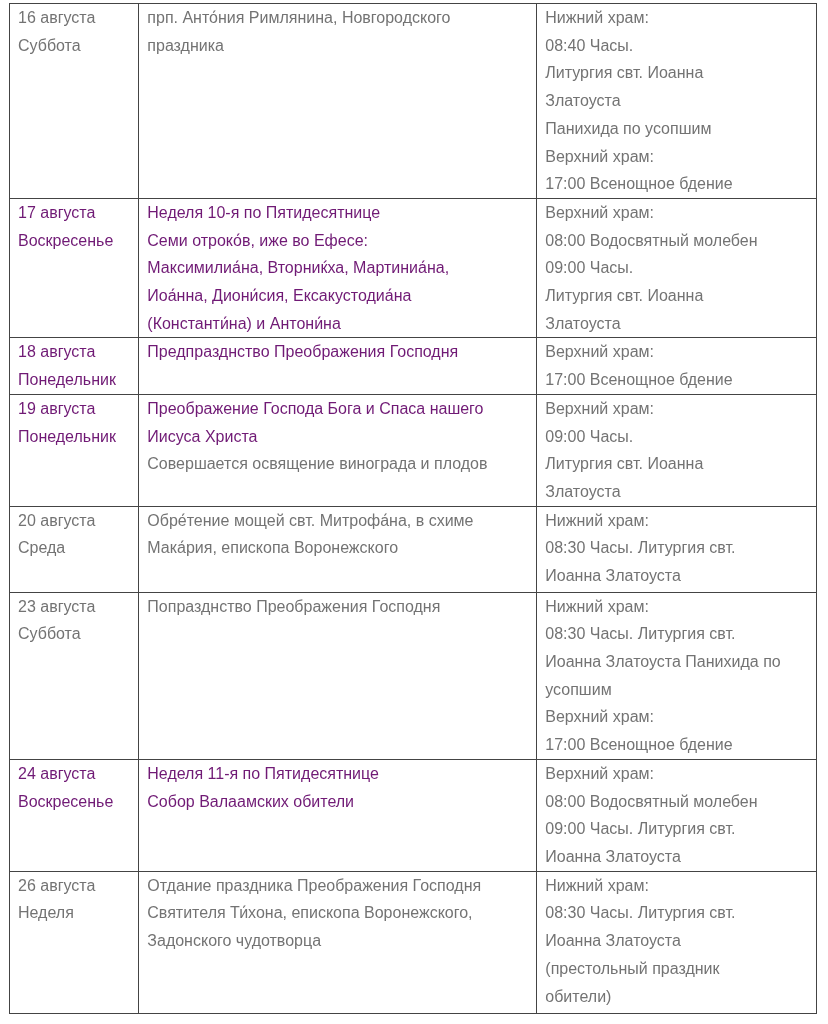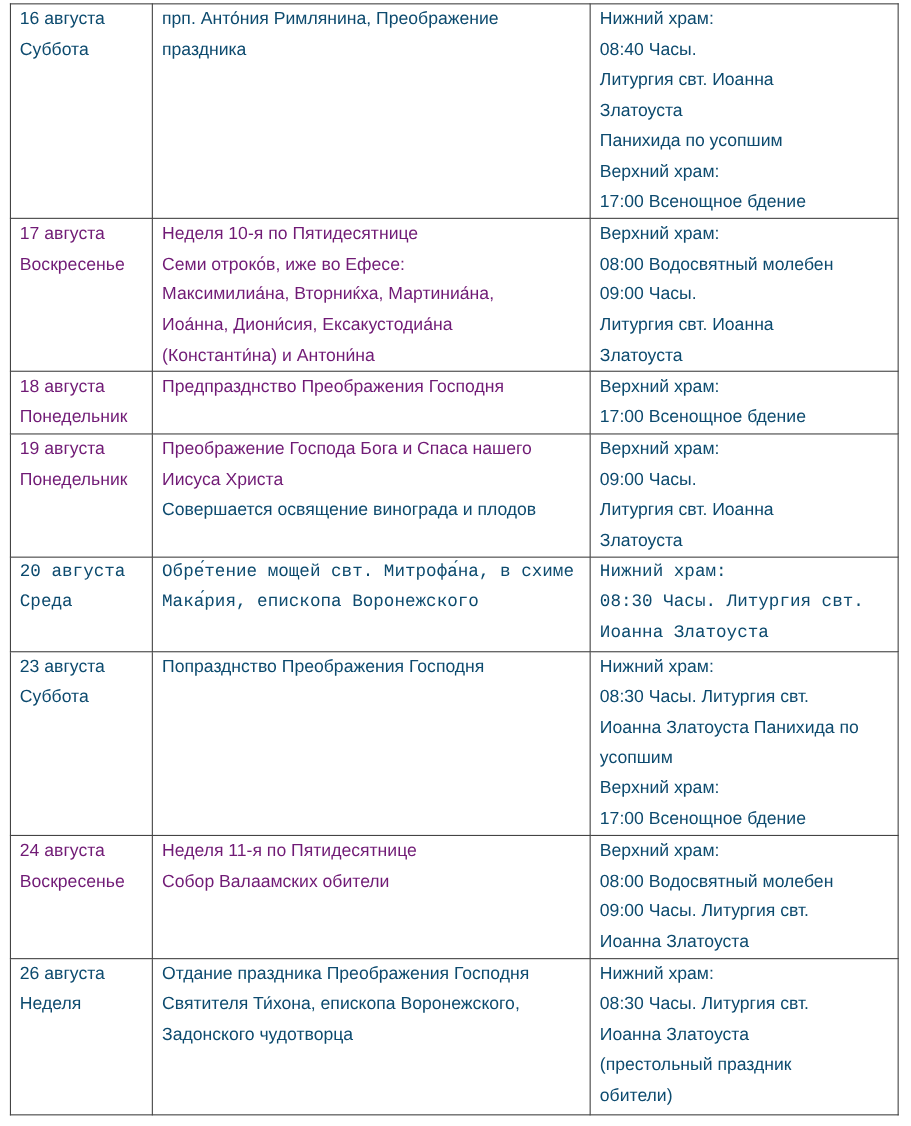--- a/index.html
+++ b/index.html
@@ -5,34 +5,34 @@
   html, body { margin: 0; padding: 0; background: #ffffff; }
   body { width: 828px; height: 1024px; overflow: hidden; position: relative;
          font-family: "Liberation Sans", sans-serif; font-size: 16px; color: #111; }
   table.schedule { position: absolute; left: 9px; top: 3px; border-collapse: collapse; table-layout: fixed; width: 808px; }
   table.schedule td { border: 1px solid #444; vertical-align: top; padding: 0 6px 0 8px; line-height: 27.7px; }
   td.c-date { width: 114px; }
   td.c-event { width: 382px; }
   td.c-serv { width: 264px; }
   .line { display: block; white-space: nowrap; }
   .red { color: #701a75; }
-  .black { color: #0c4a6e; }
+  .black { color: #737373; }
 </style>
 </head>
 <body>
 
 <table class="schedule">
   <tbody id="schedule-body">
       <tr style="height: 194px;">
         <td class="c-date">
           <span class="line black">16 августа</span>
           <span class="line black">Суббота</span>
         </td>
         <td class="c-event">
-          <span class="line black">прп. Анто́ния Римлянина, Преображение</span>
+          <span class="line black">прп. Анто́ния Римлянина, Новгородского</span>
           <span class="line black">праздника</span>
         </td>
         <td class="c-serv">
           <span class="line black">Нижний храм:</span>
           <span class="line black">08:40 Часы.</span>
           <span class="line black">Литургия свт. Иоанна</span>
           <span class="line black">Златоуста</span>
           <span class="line black">Панихида по усопшим</span>
           <span class="line black">Верхний храм:</span>
           <span class="line black">17:00 Всенощное бдение</span>
@@ -81,21 +81,21 @@
           <span class="line red">Иисуса Христа</span>
           <span class="line black">Совершается освящение винограда и плодов</span>
         </td>
         <td class="c-serv">
           <span class="line black">Верхний храм:</span>
           <span class="line black">09:00  Часы.</span>
           <span class="line black">Литургия свт. Иоанна</span>
           <span class="line black">Златоуста</span>
         </td>
       </tr>
-      <tr style="height: 86px; font-family: Liberation Mono, monospace;">
+      <tr style="height: 86px;">
         <td class="c-date">
           <span class="line black">20 августа</span>
           <span class="line black">Среда</span>
         </td>
         <td class="c-event">
           <span class="line black">Обре́тение мощей свт. Митрофа́на, в схиме</span>
           <span class="line black">Мака́рия, епископа Воронежского</span>
         </td>
         <td class="c-serv">
           <span class="line black">Нижний храм:</span>

